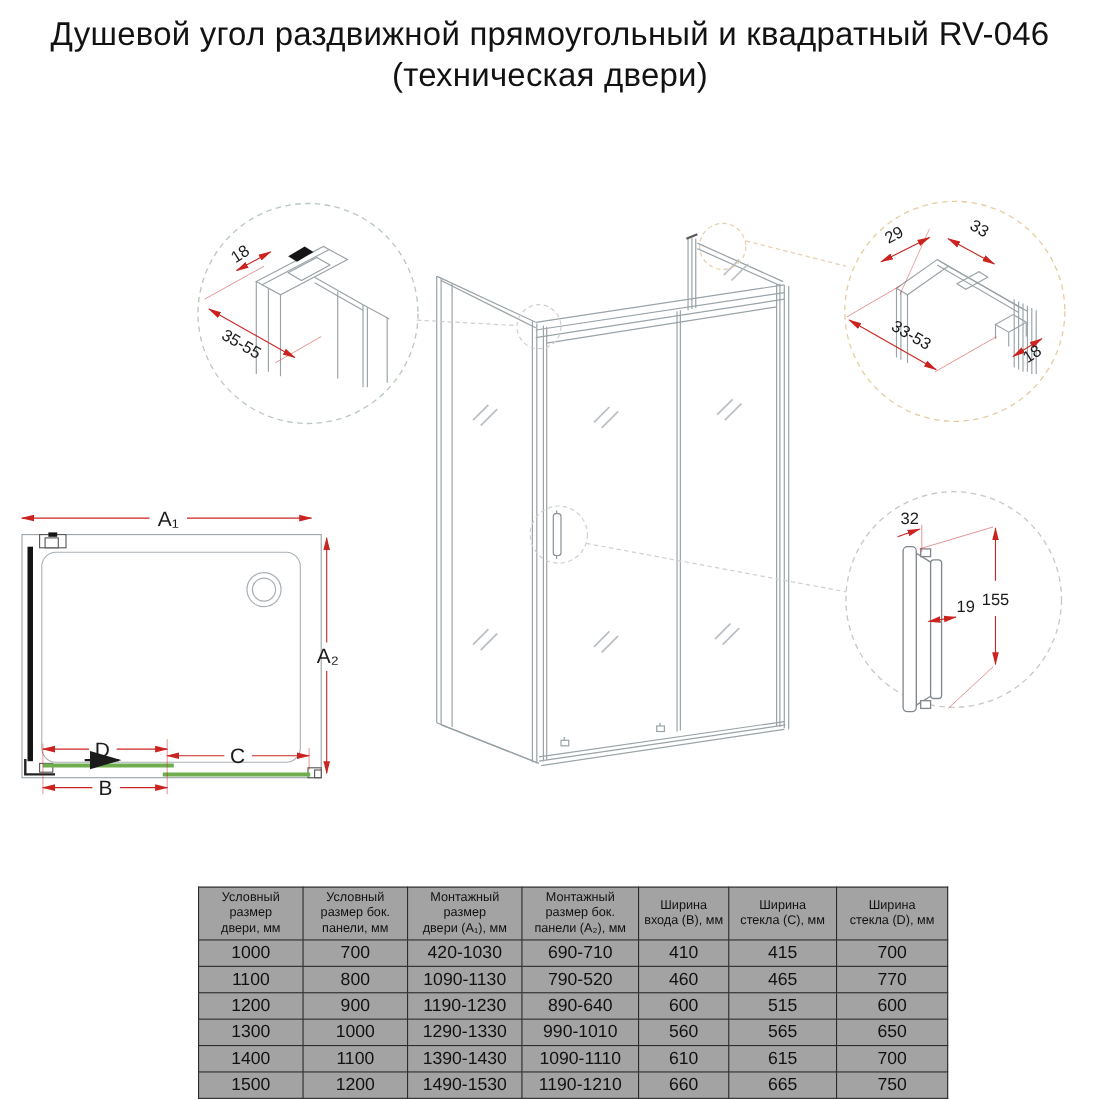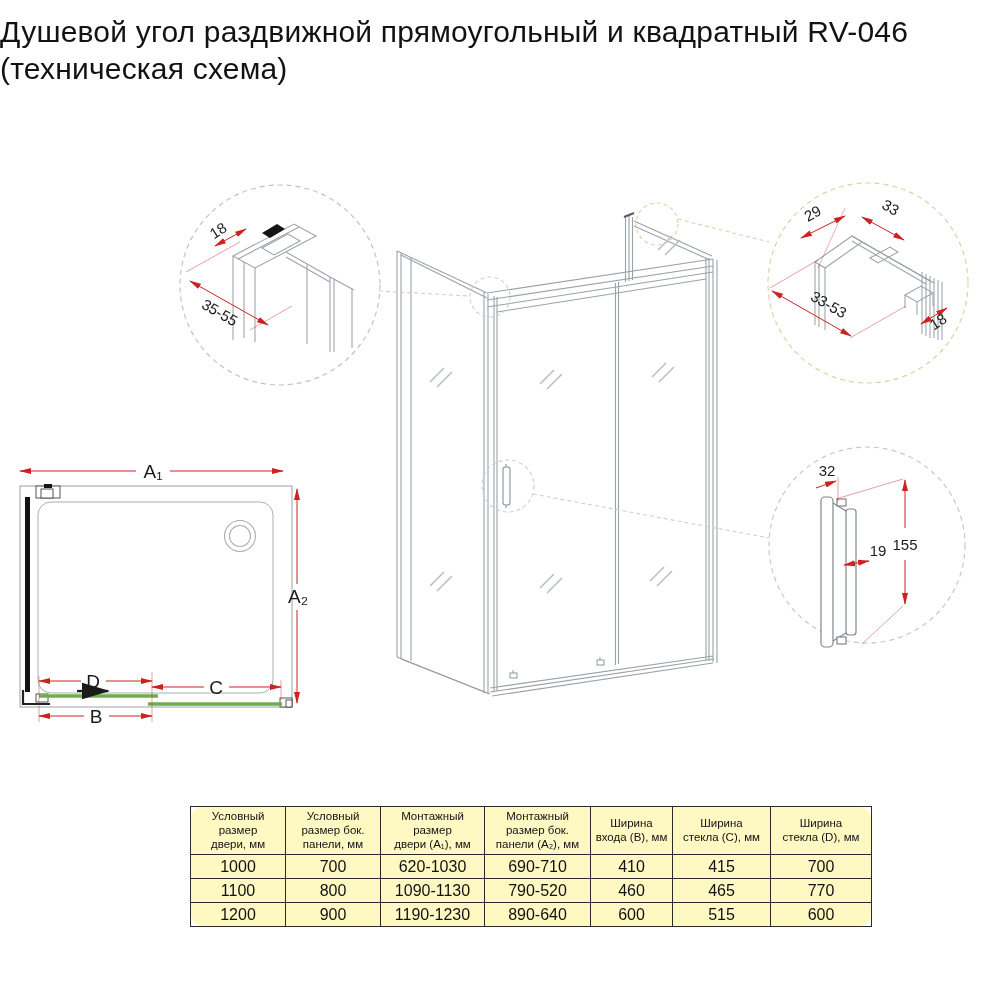--- a/index.html
+++ b/index.html
@@ -1,38 +1,38 @@
 <!DOCTYPE html>
 <html><head>
 <meta charset="utf-8">
 <style>
   html,body{margin:0;padding:0;background:#fff;}
   .stage{position:relative;width:1000px;height:1000px;background:#fff;overflow:hidden;
          font-family:"Liberation Sans",sans-serif;color:#151515;}
-  .title{position:absolute;top:14px;left:0;width:1000px;
+  .title{position:absolute;top:14px;left:0;width:1000px;text-align:center;
          font-size:30px;font-weight:400;line-height:1.23;letter-spacing:.2px;color:#121212;}
   svg{position:absolute;left:0;top:0;}
   svg text{font-family:"Liberation Sans",sans-serif;fill:#1b1b1b;}
   .dims{font-size:15px;}
   .plab{font-size:19px;}
-  table.spec{position:absolute;left:190px;top:806px;width:681px;border-collapse:collapse;
-             table-layout:fixed;background:#fef9c3;border-radius:15px;}
+  table.spec{position:absolute;left:180px;top:806px;width:681px;border-collapse:collapse;
+             table-layout:fixed;background:#a3a3a3;}
   table.spec th,table.spec td{border:1px solid #2b2b2b;text-align:center;vertical-align:middle;}
   table.spec th{font-size:11.5px;font-weight:400;line-height:1.2;white-space:pre-line;
                 padding:3px 1px;height:30px;color:#111;}
   table.spec td{font-size:16px;height:23px;padding:0;color:#111;}
 </style>
 </head>
 <body>
 
 <div class="stage">
 
   <div class="title">
     <div>Душевой угол раздвижной прямоугольный и квадратный RV-046</div>
-    <div>(техническая схема)</div>
+    <div>(техническая двери)</div>
   </div>
 
   <svg width="1000" height="1000" viewBox="0 0 1000 1000">
     <defs>
       <marker id="ra" viewBox="0 0 12 8" refX="11" refY="4" markerWidth="12" markerHeight="8" orient="auto-start-reverse">
           <path d="M0,1 L12,4 L0,7 Z" fill="#cb2420"></path>
         </marker>
       <marker id="ba" viewBox="0 0 12 8" refX="11" refY="4" markerWidth="13" markerHeight="9" orient="auto">
           <path d="M0,0.5 L12,4 L0,7.5 Z" fill="#1b1b1b"></path>
         </marker>
@@ -281,21 +281,21 @@
           <th>Ширина
 стекла (C), мм</th>
           <th>Ширина
 стекла (D), мм</th>
         </tr>
       </thead>
     <tbody id="tbody-rows">
         <tr>
           <td>1000</td>
           <td>700</td>
-          <td>620-1030</td>
+          <td>420-1030</td>
           <td>690-710</td>
           <td>410</td>
           <td>415</td>
           <td>700</td>
         </tr>
         <tr>
           <td>1100</td>
           <td>800</td>
           <td>1090-1130</td>
           <td>790-520</td>
@@ -305,15 +305,42 @@
         </tr>
         <tr>
           <td>1200</td>
           <td>900</td>
           <td>1190-1230</td>
           <td>890-640</td>
           <td>600</td>
           <td>515</td>
           <td>600</td>
         </tr>
+        <tr>
+          <td>1300</td>
+          <td>1000</td>
+          <td>1290-1330</td>
+          <td>990-1010</td>
+          <td>560</td>
+          <td>565</td>
+          <td>650</td>
+        </tr>
+        <tr>
+          <td>1400</td>
+          <td>1100</td>
+          <td>1390-1430</td>
+          <td>1090-1110</td>
+          <td>610</td>
+          <td>615</td>
+          <td>700</td>
+        </tr>
+        <tr>
+          <td>1500</td>
+          <td>1200</td>
+          <td>1490-1530</td>
+          <td>1190-1210</td>
+          <td>660</td>
+          <td>665</td>
+          <td>750</td>
+        </tr>
       </tbody>
   </table>
 </div>
 
 </body></html>

